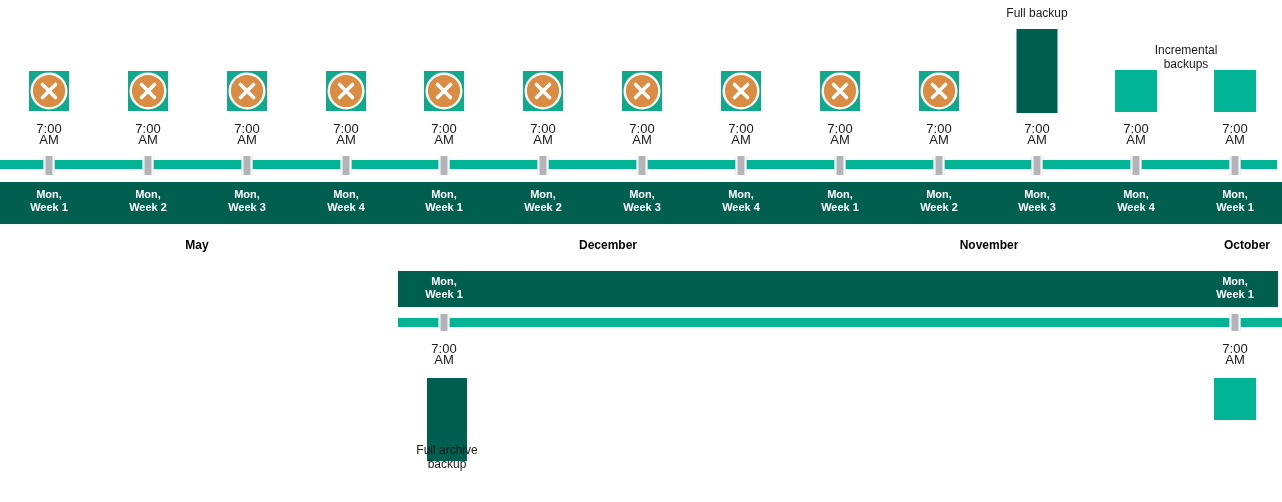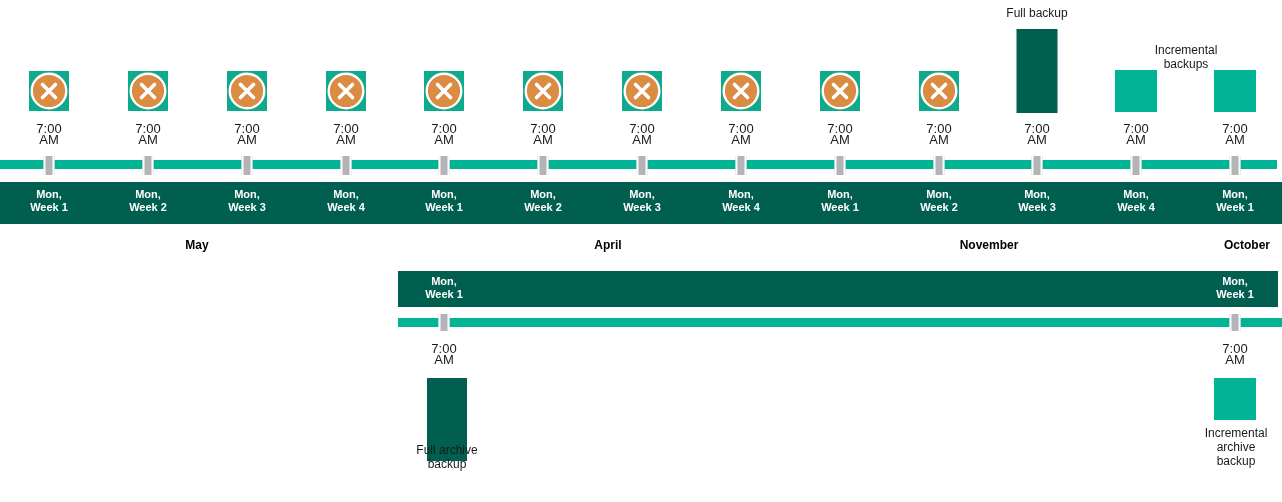--- a/index.html
+++ b/index.html
@@ -187,21 +187,21 @@
 Week 2</div>
     <div class="week" style="left:1037px">Mon,
 Week 3</div>
     <div class="week" style="left:1136px">Mon,
 Week 4</div>
     <div class="week" style="left:1235px">Mon,
 Week 1</div>
   </div>
 
   <div class="cx month" style="left:197px">May</div>
-  <div class="cx month" style="left:608px">April</div>
+  <div class="cx month" style="left:608px">December</div>
   <div class="cx month" style="left:989px">November</div>
   <div class="cx month" style="left:1247px">October</div>
 
   <div class="bar2">
     <div class="week" style="left:46px">Mon,
 Week 1</div>
     <div class="week" style="left:837px">Mon,
 Week 1</div>
   </div>
   <div class="tl-line2"></div>
@@ -209,16 +209,14 @@
   <div class="cx tick tick2" style="left:1235px"></div>
   <div class="cx time time2" style="left:444px">7:00
 AM</div>
   <div class="cx time time2" style="left:1235px">7:00
 AM</div>
 
   <div class="fa-bar"></div>
   <div class="ia-sq"></div>
   <div class="cx legend-label" style="left:447px;top:443px">Full archive
 backup</div>
-  <div class="cx legend-label" style="left:1236px;top:426px">Incremental
-archive backup</div>
 
 </div>
 
 </body></html>

